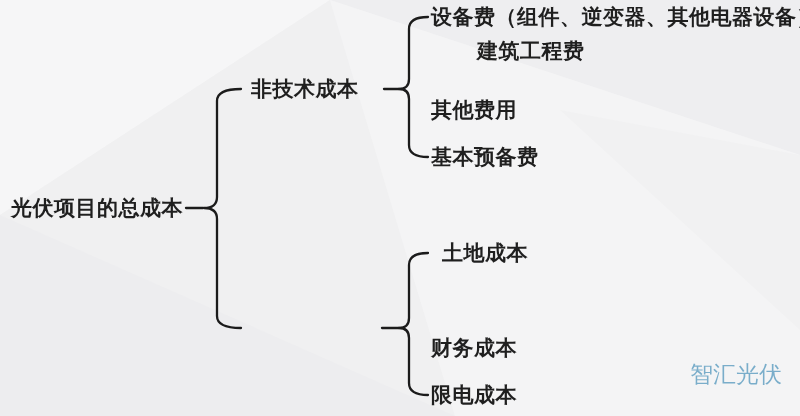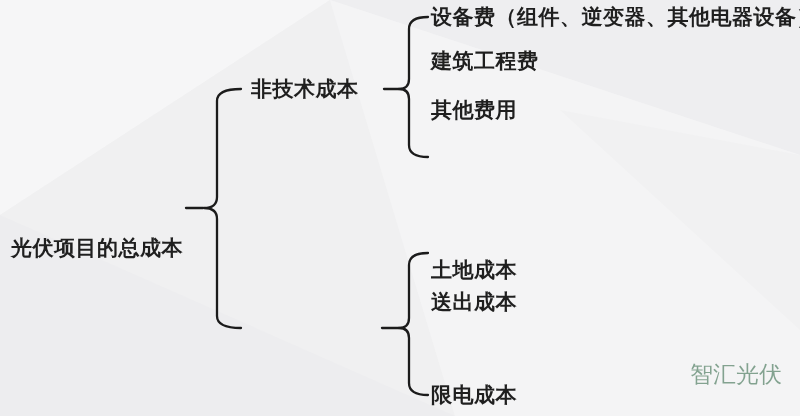--- a/index.html
+++ b/index.html
@@ -23,30 +23,30 @@
     position: absolute;
     transform: translateY(-50%);
     color: #1f1f1f;
     font-weight: 700;
     font-size: 21px;
     letter-spacing: 0.5px;
     white-space: nowrap;
     line-height: 1;
   }
 
-  .root-label   { left: 11px;  top: 208px; margin-top: 40px; }
+  .root-label   { left: 11px;  top: 208px; }
   .branch1      { left: 251px; top: 89px;  }
   .branch2      { left: 258px; top: 328px; }
 
   .leaf { left: 431px; }
   .b1-l0 { top: 17px; }
-  .b1-l1 { top: 61px; }
+  .b1-l1 { top: 51px; margin-left: 46px; }
   .b1-l2 { top: 110px; font-family: Liberation Serif, serif; }
   .b1-l3 { top: 157px; }
-  .b2-l0 { top: 270px; }
+  .b2-l0 { top: 253px; margin-left: 11px; }
   .b2-l1 { top: 302px; }
   .b2-l2 { top: 348px; }
   .b2-l3 { top: 395px; }
 
   .watermark {
     position: absolute;
     right: 5px;
     bottom: 2px;
     text-align: right;
     line-height: 1.05;
@@ -69,21 +69,21 @@
     text-shadow: 1px 0 0 #cccccc, -1px 0 0 #cccccc,
                  0 1px 0 #cccccc, 0 -1px 0 #cccccc;
     white-space: nowrap;
   }
   .wm-overlay {
     position: absolute;
     right: 18px;
     bottom: 26px;
     font-size: 23px;
     font-weight: 400;
-    color: #14532d;
+    color: #0369a1;
     opacity: 0.5;
     white-space: nowrap;
   }
 </style>
 </head>
 <body>
 
 <div id="stage">
 
   <svg class="bg-svg" viewBox="0 0 800 416" aria-hidden="true">
@@ -106,20 +106,21 @@
       <path d="M 428,253 Q 409,253 409,265 L 409,318 Q 409,328 399,328 Q 409,328 409,338 L 409,383 Q 409,395 428,395"></path>
     </g>
   </svg>
 
   <div class="label root-label">光伏项目的总成本</div>
 
   <div class="label branch1">非技术成本</div>
   <div class="label leaf b1-l0">设备费（组件、逆变器、其他电器设备）</div>
   <div class="label leaf b1-l1">建筑工程费</div>
   <div class="label leaf b1-l2">其他费用</div>
+  <div class="label leaf b1-l3">基本预备费</div>
 
   <div class="label leaf b2-l0">土地成本</div>
-  <div class="label leaf b2-l1">送出成本</div>
+  <div class="label leaf b2-l2">财务成本</div>
   <div class="label leaf b2-l3">限电成本</div>
 
   <div class="wm-overlay">智汇光伏</div>
 
 </div>
 
 </body></html>

